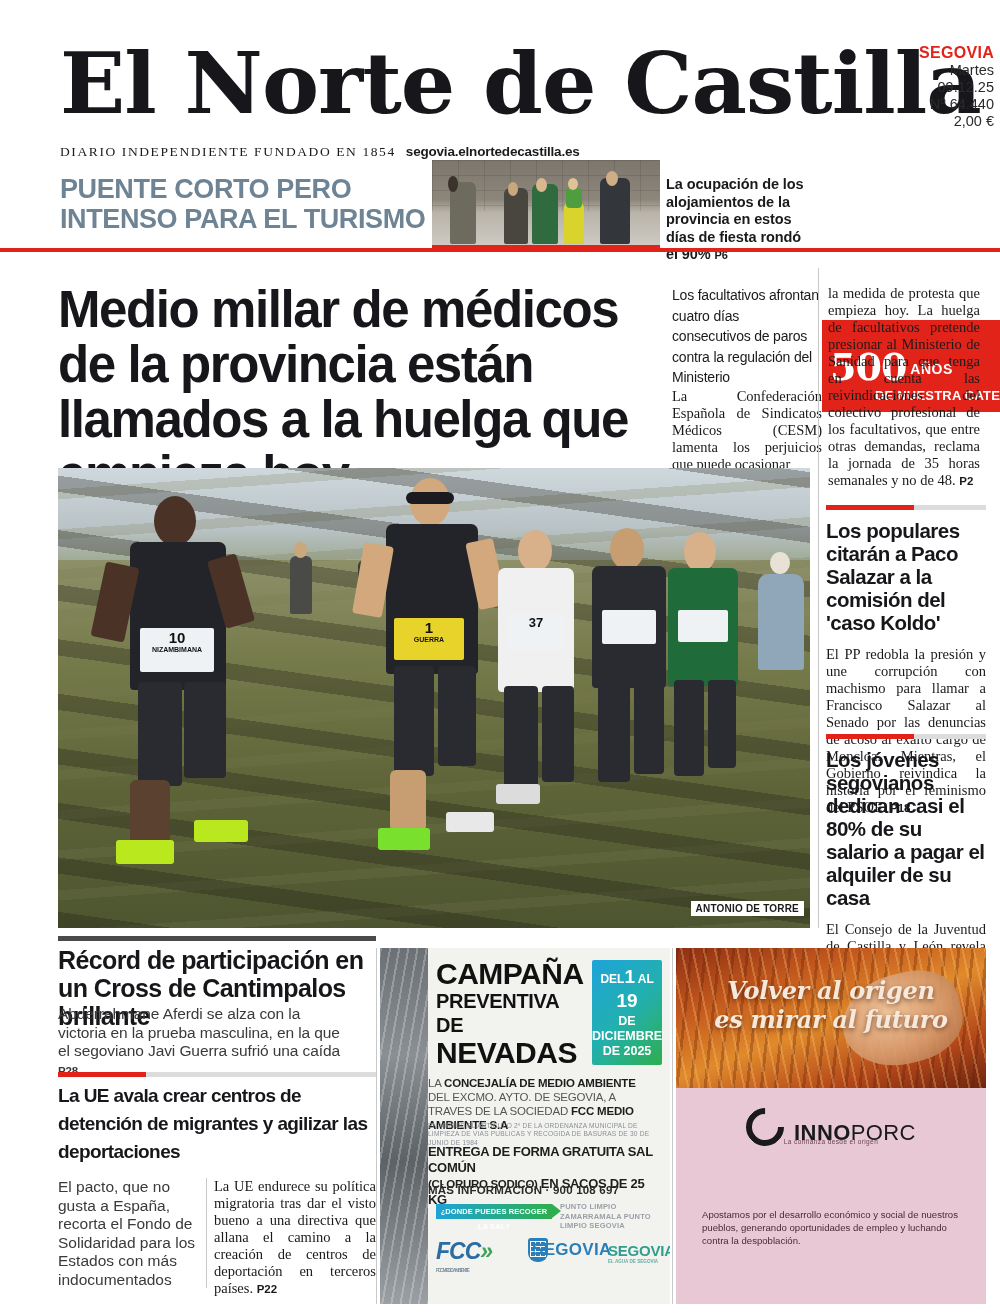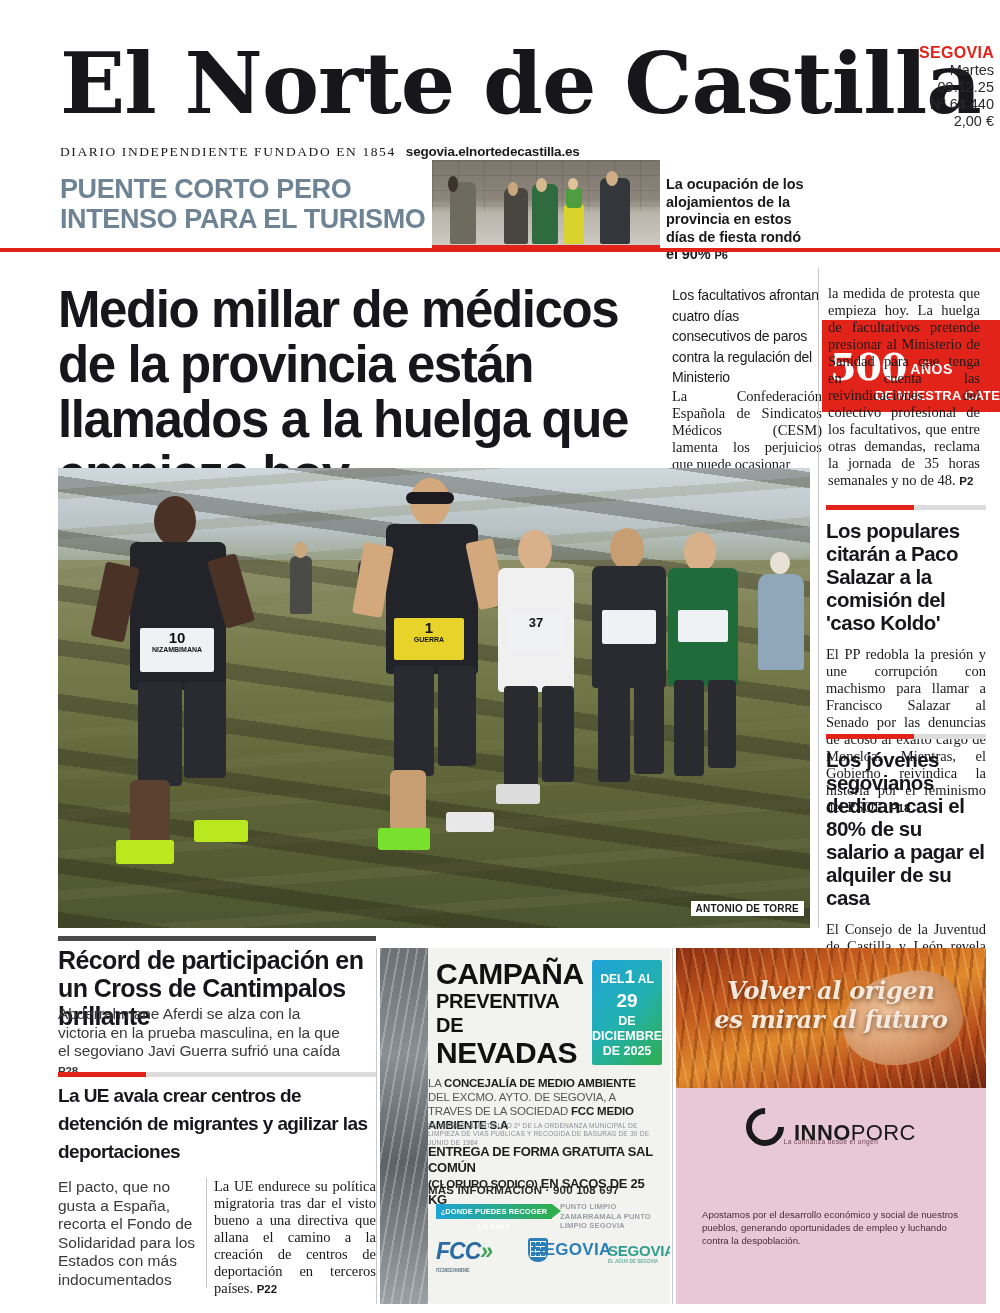--- a/index.html
+++ b/index.html
@@ -437,21 +437,21 @@
         <div class="br"></div>
       </div>
     <div class="camp">
       <div class="l1">CAMPAÑA</div>
       <div class="l2">PREVENTIVA DE</div>
       <div class="l3">NEVADAS</div>
     </div>
     <div class="datebox">
       <div class="d1">
         <span>DEL</span><b>1</b>
-        <span>AL</span> <b>29</b>
+        <span>AL</span> <b>19</b>
       </div>
       <div class="d2">DE</div>
       <div class="d2">DICIEMBRE</div>
       <div class="d2">DE 2025</div>
     </div>
     <div class="adtxt t1">
       <span class="lt">LA </span><span>CONCEJALÍA DE MEDIO AMBIENTE</span><span class="lt"> DEL EXCMO. AYTO. DE SEGOVIA, A TRAVES DE LA SOCIEDAD </span><span>FCC MEDIO AMBIENTE S.A</span>
     </div>
     <div class="adtxt t2">EN VIRTUD EL ARTICULO 2º DE LA ORDENANZA MUNICIPAL DE LIMPIEZA DE VIAS PUBLICAS Y RECOGIDA DE BASURAS DE 30 DE JUNIO DE 1984</div>
     <div class="adtxt t3">

